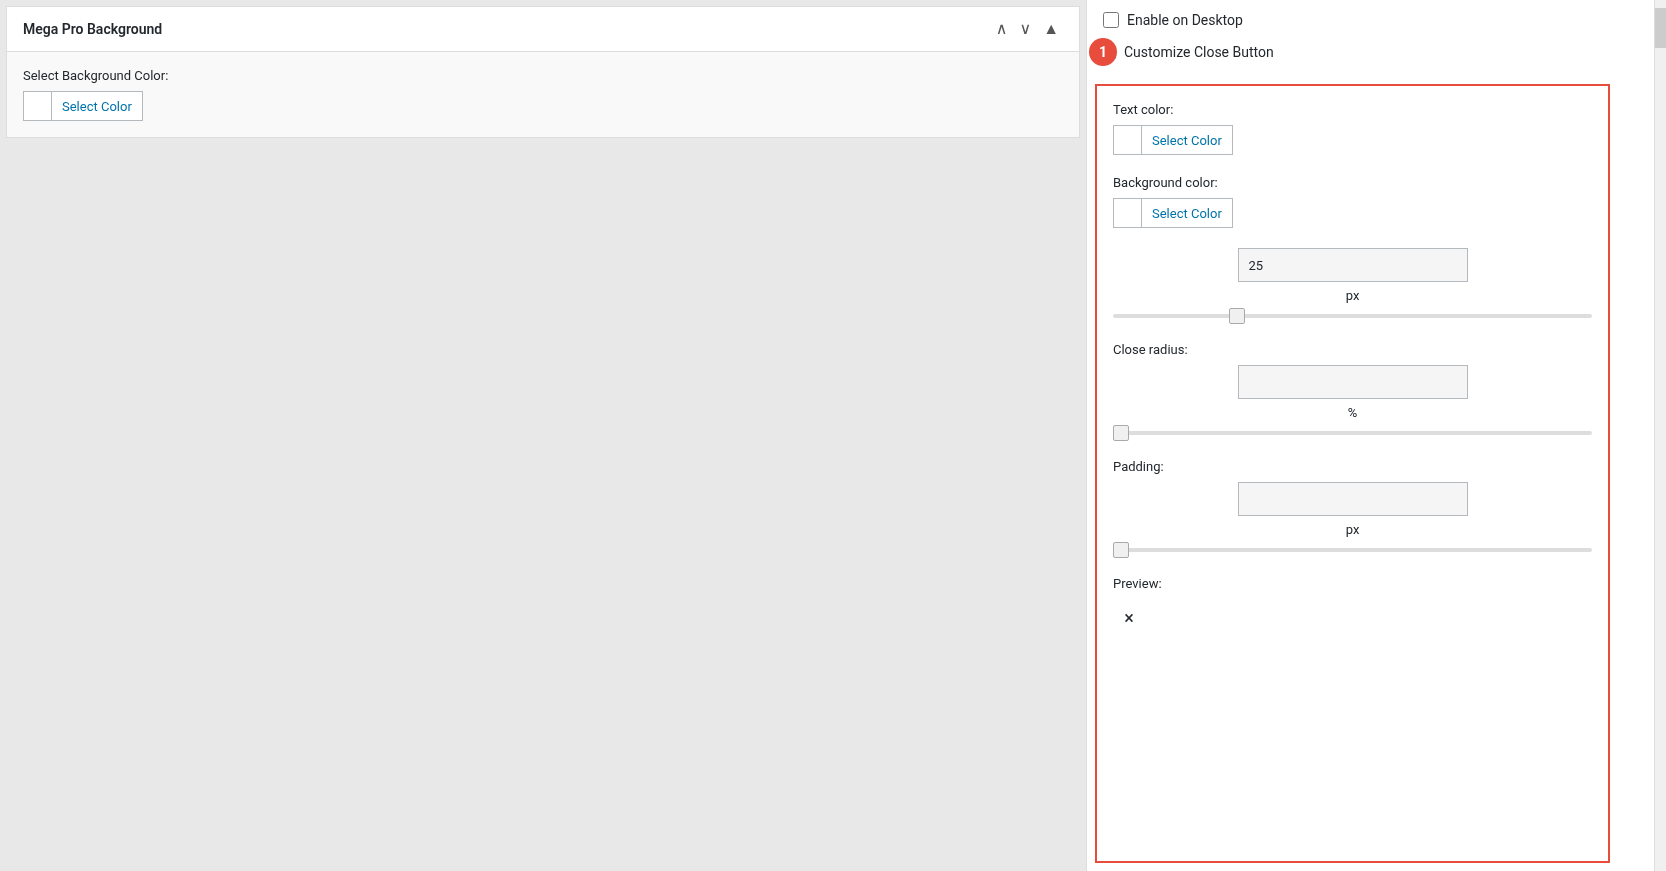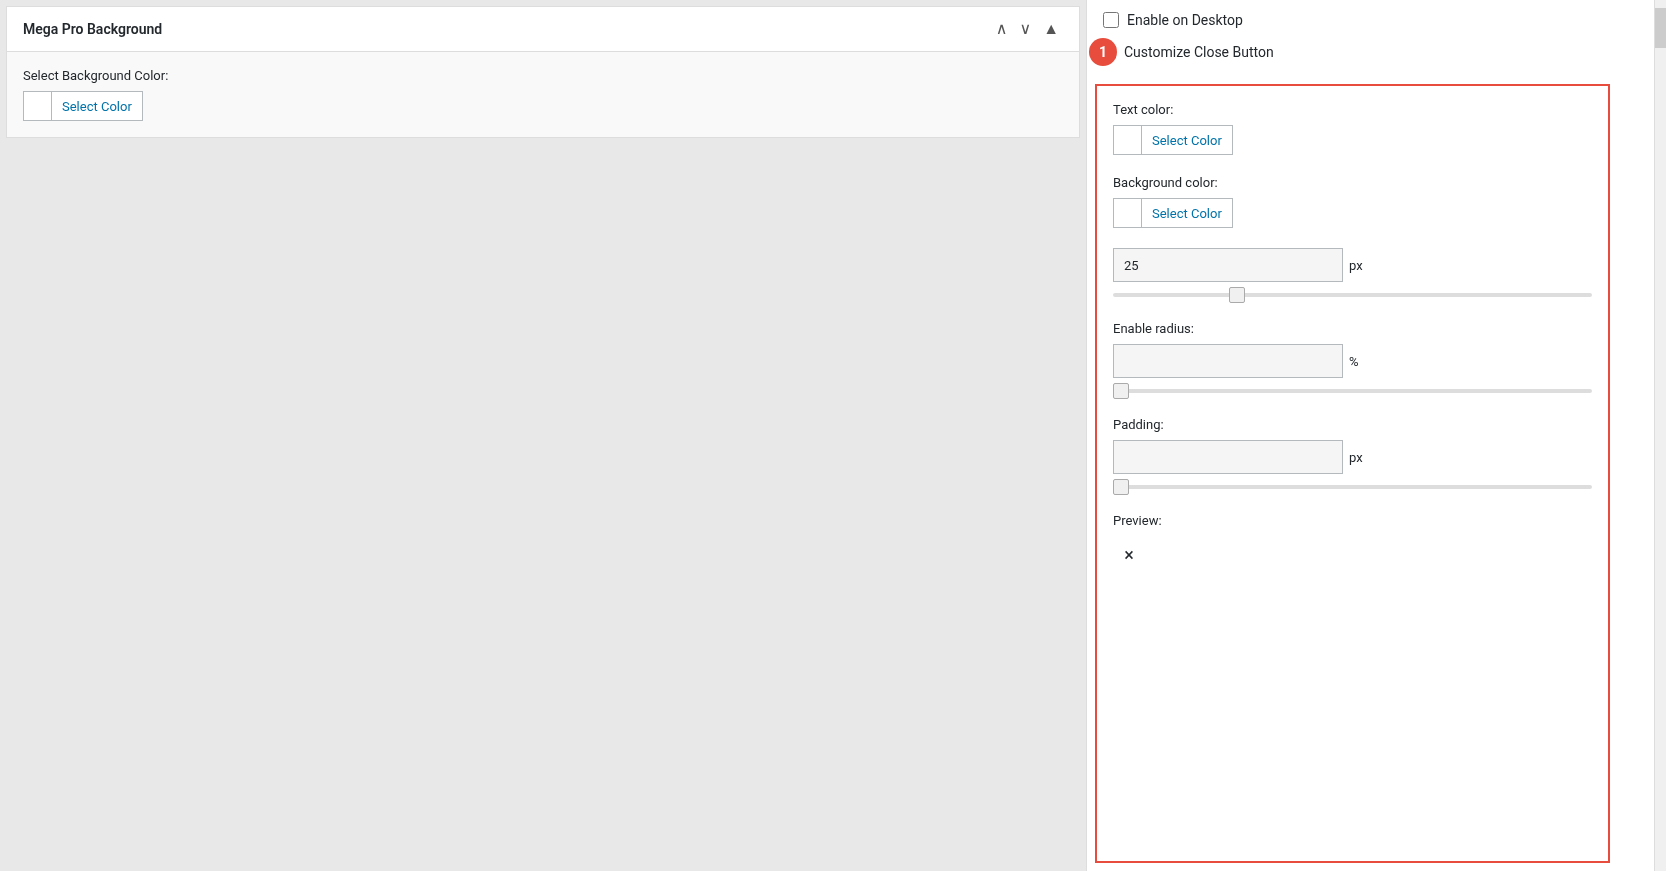--- a/index.html
+++ b/index.html
@@ -186,20 +186,21 @@
       font-size: 13px;
       color: #23282d;
       margin-bottom: 8px;
       display: block;
     }
 
     .input-with-unit {
       display: flex;
       align-items: center;
       gap: 6px;
+      flex-direction: column;
     }
 
     .number-input {
       width: 230px;
       height: 34px;
       border: 1px solid #b4b9be;
       background: #f5f5f5;
       padding: 0 10px;
       font-size: 13px;
       color: #23282d;
@@ -343,21 +344,21 @@
 
         <div class="customize-section">
           <div class="input-with-unit">
             <input type="number" class="number-input" value="25" style="">
             <span class="unit-label">px</span>
           </div>
           <input type="range" class="range-slider" min="0" max="100" value="25" style="">
         </div>
 
         <div class="customize-section">
-          <span class="section-label">Enable radius:</span>
+          <span class="section-label">Close radius:</span>
           <div class="input-with-unit">
             <input type="number" class="number-input" style="">
             <span class="unit-label">%</span>
           </div>
           <input type="range" class="range-slider" min="0" max="100" value="0" style="">
         </div>
 
         <div class="customize-section">
           <span class="section-label">Padding:</span>
           <div class="input-with-unit">

